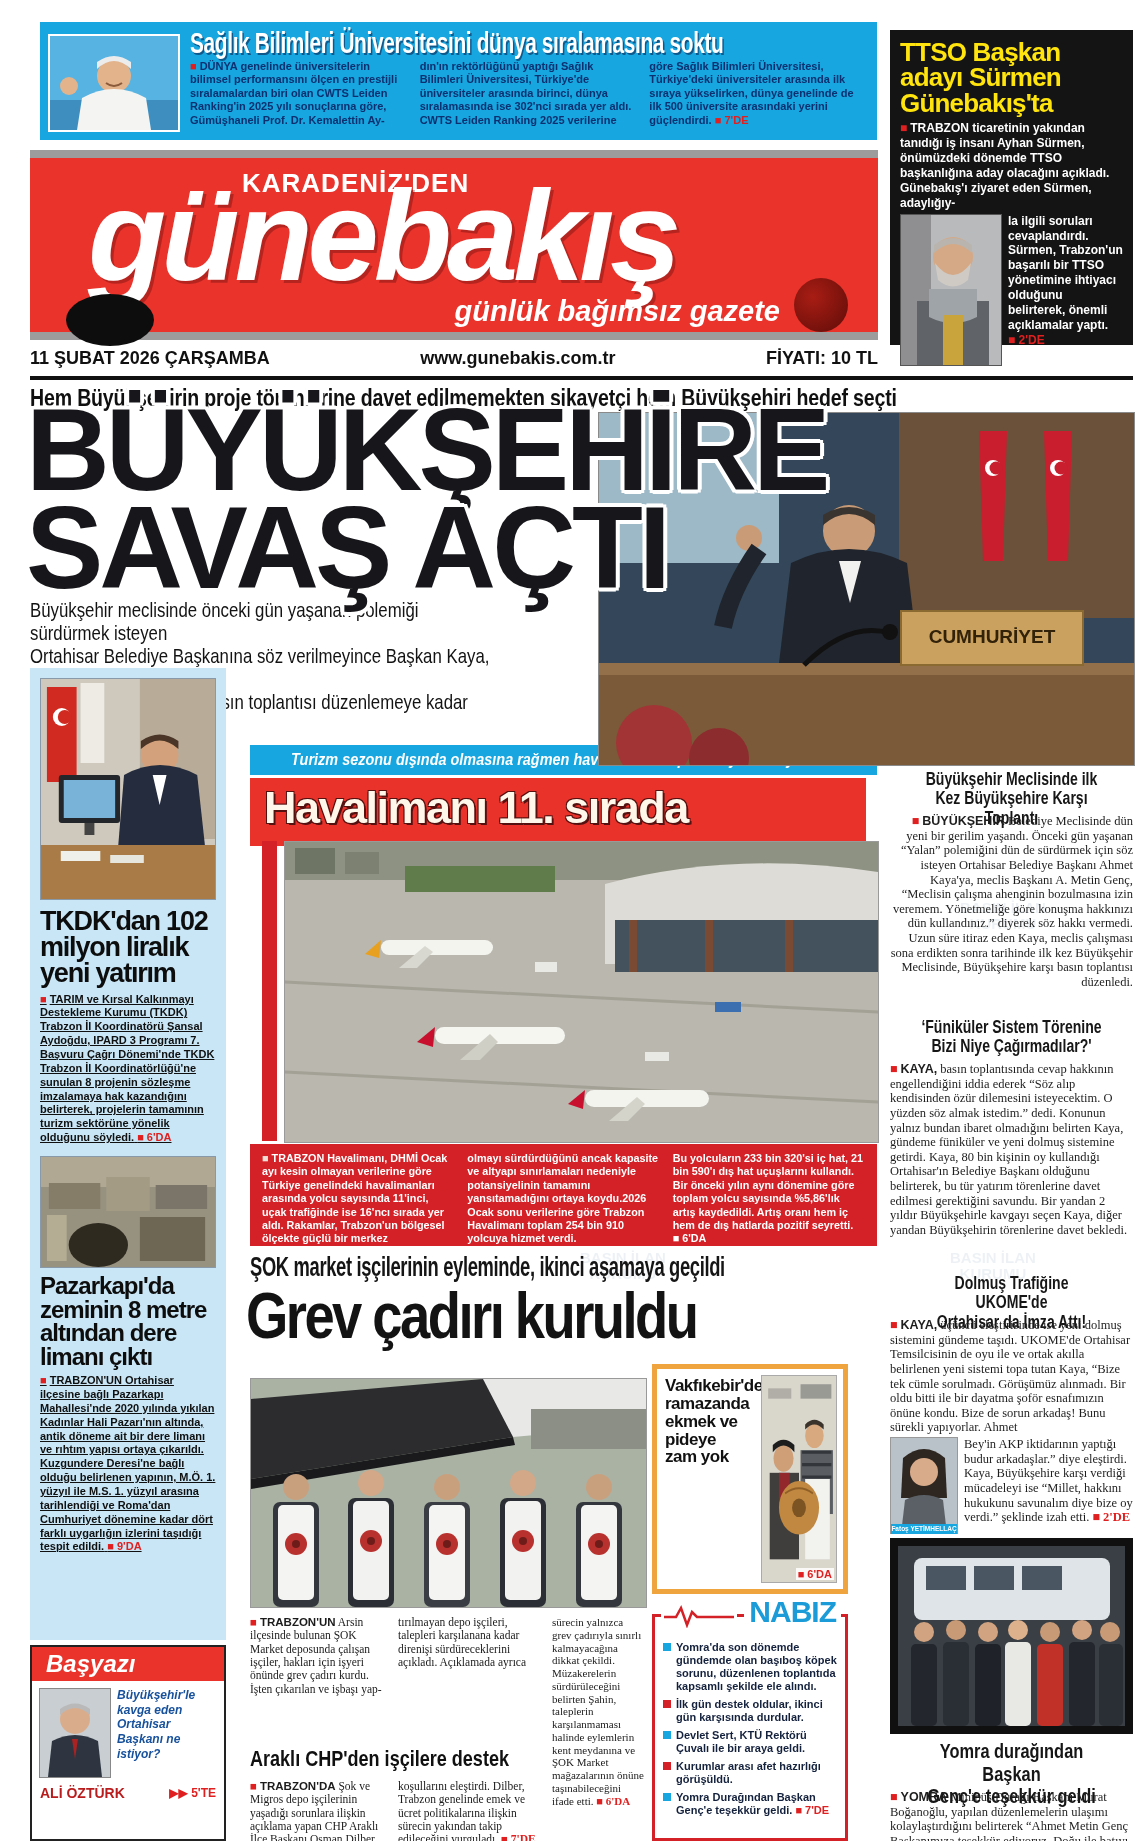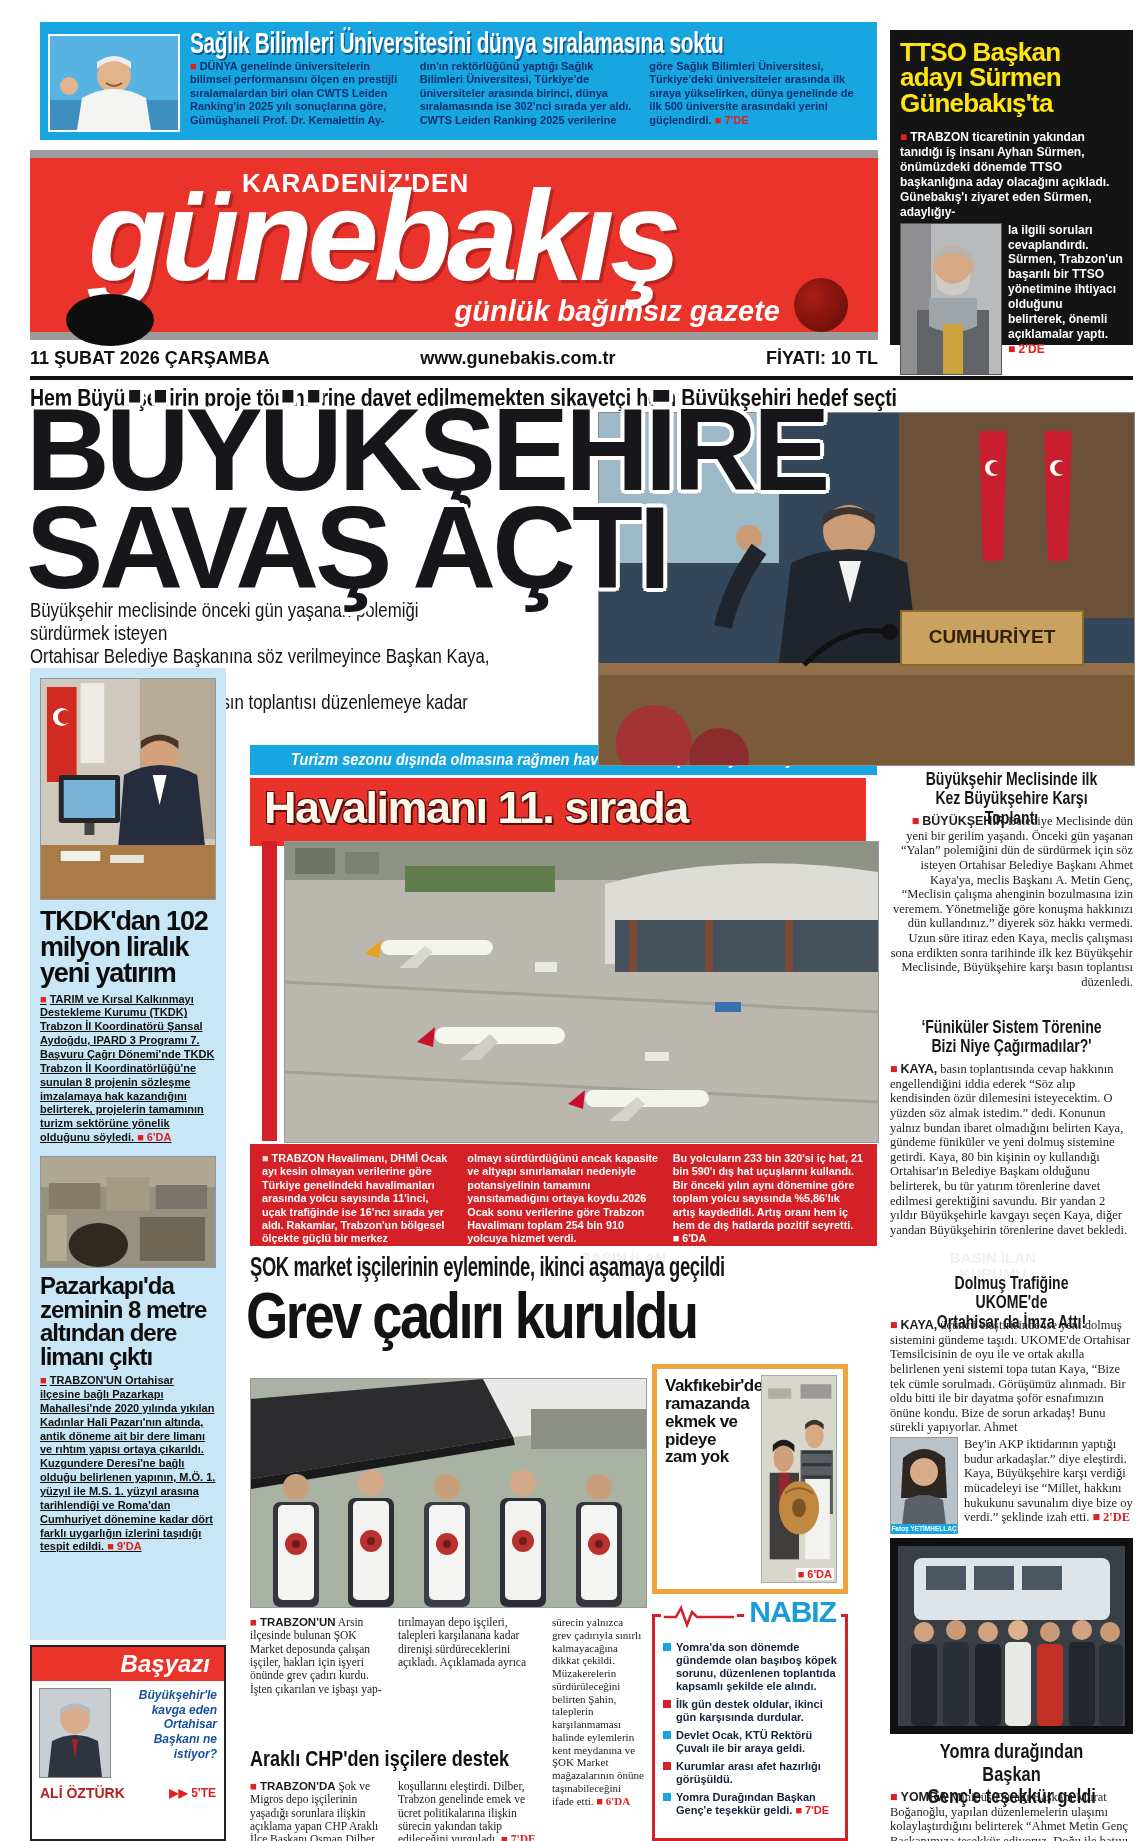--- a/index.html
+++ b/index.html
@@ -14,21 +14,21 @@
   
   #top-strip{left:40px;top:22px;width:837px;height:118px;background:#17a6df;display:flex;}
   #ts-photo{width:128px;height:94px;margin:12px 10px 12px 8px;border:2px solid #fff;flex:none;}
   #ts-main{flex:1;padding-top:5px;overflow:hidden;}
   #ts-headline{font-size:29px;font-weight:800;color:#fff;white-space:nowrap;transform:scaleX(.72);transform-origin:left;letter-spacing:-.5px;text-shadow:2px 2px 0 rgba(8,24,70,.55);}
   #ts-cols{display:flex;gap:12px;padding-right:10px;}
   .ts-col{flex:1;font-size:11px;font-weight:bold;color:#0d3070;line-height:1.22;}
 
   
   #ttso{left:890px;top:30px;width:243px;height:315px;background:#141414;padding:10px;box-sizing:border-box;color:#fff;}
-  #ttso-headline{color:#ffe40d;font-size:26px;line-height:.98;font-weight:800;letter-spacing:-.8px;margin-bottom:14px;}
+  #ttso-headline{color:#ffe40d;font-size:26px;line-height:.98;font-weight:800;letter-spacing:-.8px;margin-bottom:5px;}
   .ttso-body{font-size:12px;font-weight:bold;line-height:1.24;}
   #ttso-row{display:flex;gap:6px;margin-top:3px;}
   #ttso-photo{width:100px;height:150px;flex:none;border:1px solid #555;}
 
   
   #masthead{left:30px;top:150px;width:848px;height:190px;}
   .gray-bar{height:8px;background:#9c9c9c;}
   #mh-red{height:174px;background:#e9332b;position:relative;}
   #mh-kicker{position:absolute;left:212px;top:10px;color:#fff;font-weight:bold;font-size:26px;letter-spacing:1px;}
   #mh-title{position:absolute;left:58px;top:14px;color:#fff;font-size:128px;font-weight:800;font-style:italic;letter-spacing:-5px;line-height:1;text-shadow:3px 3px 0 rgba(90,10,10,.35);}
@@ -49,21 +49,21 @@
 
   
   #left-col{left:30px;top:668px;width:196px;height:972px;background:#c8e6f6;overflow:hidden;}
   #tkdk-photo{margin:10px 10px 0;height:220px;border:1px solid #89a;}
   #tkdk-headline{padding:8px 10px 4px;font-size:27px;font-weight:800;line-height:.97;letter-spacing:-1.2px;color:#0d0d0d;}
   .lc-body{padding:2px 10px;font-size:11px;font-weight:bold;line-height:1.26;color:#101010;text-decoration:underline;}
   #ruins-photo{margin:9px 10px 6px;height:110px;border:1px solid #89a;}
   #pzk-headline{padding:0 10px 4px;font-size:24px;font-weight:800;line-height:.98;letter-spacing:-1px;color:#0d0d0d;}
 
   
-  #basyazi{left:30px;top:1645px;width:196px;height:196px;border:2px solid #222;background:#fff;box-sizing:border-box;text-align:right;}
+  #basyazi{left:30px;top:1645px;width:196px;height:196px;border:2px solid #222;background:#fff;box-sizing:border-box;}
   #by-title{background:#e9332b;color:#fff;font-style:italic;font-weight:800;font-size:24px;padding:3px 14px;}
   #by-row{display:flex;gap:6px;padding:7px;}
   #by-photo{width:70px;height:88px;flex:none;border:1px solid #888;}
   #by-q{font-size:12px;font-weight:bold;font-style:italic;color:#17519c;line-height:1.22;}
   #by-footer{display:flex;justify-content:space-between;align-items:center;padding:0 8px;}
   #by-author{font-weight:800;font-size:14px;color:#b91c1c;}
   #by-ref{color:#e02020;font-weight:800;font-size:12px;}
 
   
   #hv-kicker{left:250px;top:745px;width:627px;height:30px;background:#17a6df;color:#fff;display:flex;align-items:center;justify-content:center;overflow:hidden;}
@@ -496,21 +496,21 @@
     <div class="nb-item">
         <span class="nb-sq nb-blue"></span>
         <span>Yomra'da son dönemde gündemde olan başıboş köpek sorunu, düzenlenen toplantıda kapsamlı şekilde ele alındı.</span>
       </div>
     <div class="nb-item">
         <span class="nb-sq nb-red"></span>
         <span>İlk gün destek oldular, ikinci gün karşısında durdular.</span>
       </div>
     <div class="nb-item">
         <span class="nb-sq nb-blue"></span>
-        <span>Devlet Ocak, KTÜ Rektörü Çuvalı ile bir araya geldi.</span>
+        <span>Devlet Sert, KTÜ Rektörü Çuvalı ile bir araya geldi.</span>
       </div>
     <div class="nb-item">
         <span class="nb-sq nb-red"></span>
         <span>Kurumlar arası afet hazırlığı görüşüldü.</span>
       </div>
     <div class="nb-item">
         <span class="nb-sq nb-blue"></span>
         <span><span>Yomra Durağından Başkan Genç'e teşekkür geldi.</span> <span class="ref">■ 7'DE</span></span>
       </div>
   </section>

